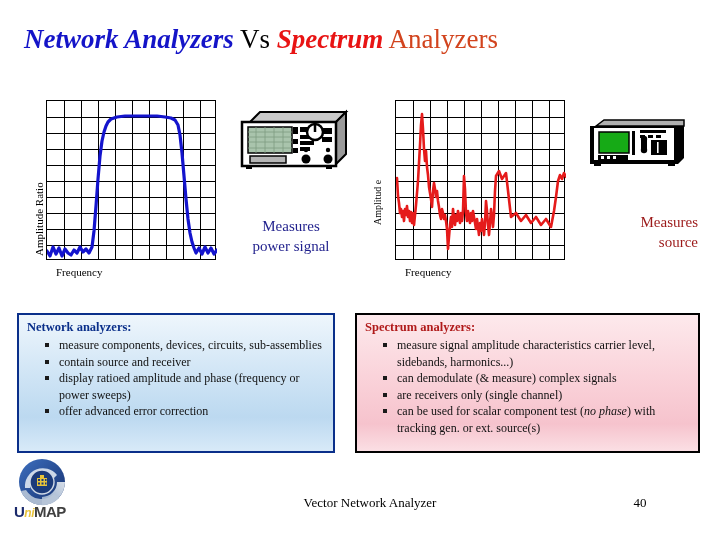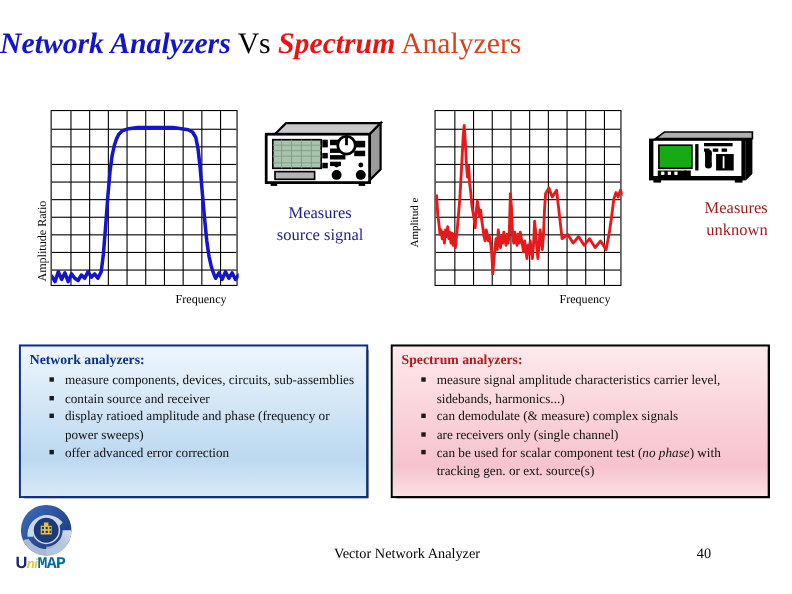--- a/index.html
+++ b/index.html
@@ -6,56 +6,56 @@
   body{
     width:720px;height:540px;overflow:hidden;background:#ffffff;
     font-family:"Liberation Serif", serif;
     position:relative;
   }
   .slide{position:absolute;left:0;top:0;width:720px;height:540px;}
 
   
   #title{
     position:absolute;left:0;top:22px;width:720px;text-align:left;
-    box-sizing:border-box;
+    padding-left:24px;box-sizing:border-box;
     font-size:27px;line-height:34px;white-space:nowrap;
   }
   #title span{font-family:"Liberation Serif", serif;}
   .t-net{color:#1414c8;font-weight:bold;font-style:italic;}
   .t-vs{color:#000000;font-weight:normal;font-style:normal;}
   .t-spec{color:#e81414;font-weight:bold;font-style:italic;}
   .t-anal{color:#d2441e;font-weight:normal;font-style:normal;}
   .grid{position:absolute;border:1px solid #000;box-sizing:border-box;background:#fff;}
   .gl{position:absolute;background:#000;}
   .glv{width:1px;top:0;bottom:0;}
   .glh{height:1px;left:0;right:0;}
   .trace{position:absolute;left:0;top:0;}
 
   .ylab{
     position:absolute;font-size:11px;color:#000;
     transform:rotate(-90deg);transform-origin:left top;white-space:nowrap;
   }
-  .xlab{position:absolute;font-size:11px;color:#000;text-align:right;}
+  .xlab{position:absolute;font-size:11px;color:#000;text-align:left;}
 
   
   #chartL{left:46px;top:100px;width:170px;height:160px;}
   #ylabL{left:33px;top:256px;}
   #xlabL{left:56px;top:266px;width:150px;}
 
   
   #chartR{left:395px;top:100px;width:170px;height:160px;}
   #ylabR{left:372px;top:225px;font-size:10px;width:90px;
          white-space:normal;line-height:11px;}
   #xlabR{left:405px;top:266px;width:150px;}
 
   
   .instr{position:absolute;}
 
   
-  .caption{position:absolute;font-size:15px;line-height:20px;}
+  .caption{position:absolute;font-size:15px;line-height:20px;margin-top:32px;}
   #capL{left:225px;top:184px;width:132px;text-align:center;color:#1f1f8c;}
   #capR{left:583px;top:180px;width:115px;text-align:right;color:#9c1a1a;}
 
   
   .tbox{position:absolute;box-sizing:border-box;overflow:hidden;}
   .tbox .shadow{position:absolute;left:5px;top:5px;right:-5px;bottom:-5px;background:#3a3a3a;}
   .tbox .panel{position:absolute;left:0;top:0;right:0;bottom:0;box-sizing:border-box;}
 
   #boxL{left:17px;top:313px;width:318px;height:140px;}
   #boxL .panel{
@@ -91,21 +91,21 @@
     position:absolute;left:620px;top:495px;width:40px;text-align:center;
     font-size:13px;color:#000;
   }
 
   
   #logo{position:absolute;left:13px;top:458px;width:90px;height:74px;}
   #logotext{position:absolute;left:14px;top:503px;font-size:15px;font-weight:bold;
             font-family:"Liberation Sans", sans-serif;letter-spacing:-0.5px;}
   #logotext .u{color:#1b2a6b;}
   #logotext .ni{color:#e8c33a;font-style:italic;font-size:12px;}
-  #logotext .map{color:#0369a1;font-family:Liberation Mono, monospace;}
+  #logotext .map{color:#404040;}
 </style>
 </head>
 <body>
 
 <div class="slide">
 
   <div id="title">
     <span class="t-net">Network  Analyzers</span><span class="t-vs"> Vs </span><span class="t-spec">Spectrum</span><span class="t-anal"> Analyzers</span>
   </div>
 
@@ -182,21 +182,21 @@
 
       <rect x="14" y="48" width="36" height="7" fill="#b5b5b5" stroke="#000" stroke-width="1.5"></rect>
 
       <rect x="10" y="58" width="6" height="3" fill="#000"></rect>
       <rect x="90" y="58" width="6" height="3" fill="#000"></rect>
     </svg>
   </div>
 
   <div id="capL" class="caption">
     <div>Measures</div>
-    <div>source signal</div>
+    <div>power signal</div>
   </div>
 
   <div id="chartR" class="grid">
     <div class="gl glv" style="left:17px"></div>
     <div class="gl glv" style="left:34px"></div>
     <div class="gl glv" style="left:51px"></div>
     <div class="gl glv" style="left:68px"></div>
     <div class="gl glv" style="left:85px"></div>
     <div class="gl glv" style="left:102px"></div>
     <div class="gl glv" style="left:119px"></div>
@@ -262,21 +262,21 @@
       <rect x="25" y="38" width="3" height="3" fill="#fff"></rect>
       <circle cx="35" cy="39.5" r="2.4" fill="#000"></circle>
 
       <rect x="6" y="45" width="7" height="3" fill="#000"></rect>
       <rect x="80" y="45" width="7" height="3" fill="#000"></rect>
     </svg>
   </div>
 
   <div id="capR" class="caption">
     <div>Measures</div>
-    <div>unknown</div>
+    <div>source</div>
   </div>
 
   <div id="boxL" class="tbox">
     <div class="shadow"></div>
     <div class="panel">
       <div class="bx-head">Network analyzers:</div>
       <ul class="bx-list">
         <li><span class="bullet"></span><span>measure components, devices, circuits, sub-assemblies</span></li>
         <li><span class="bullet"></span><span>contain source and receiver</span></li>
         <li><span class="bullet"></span><span>display ratioed amplitude and phase (frequency or power sweeps)</span></li>

